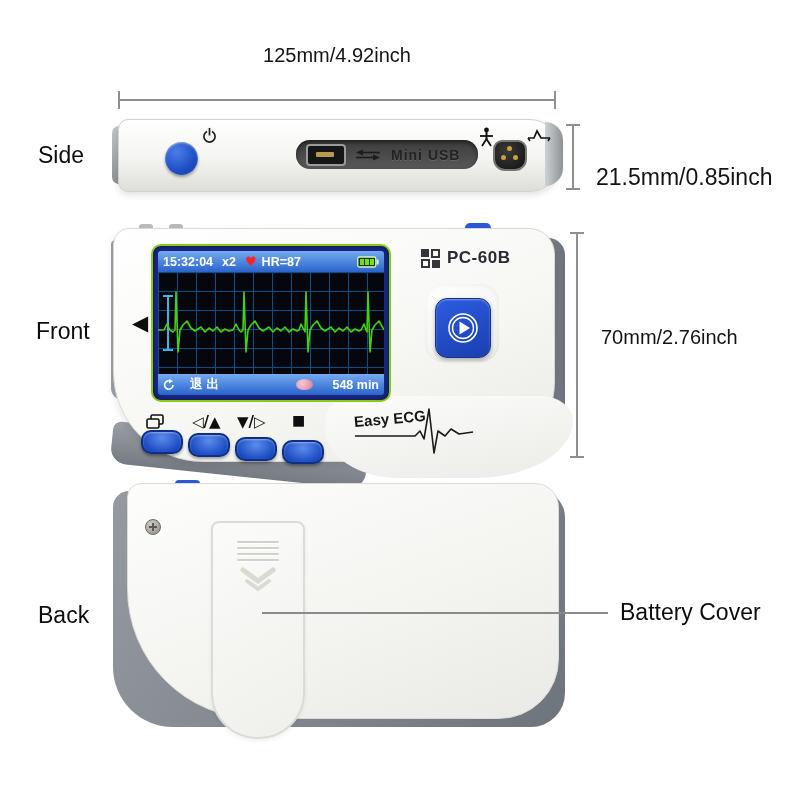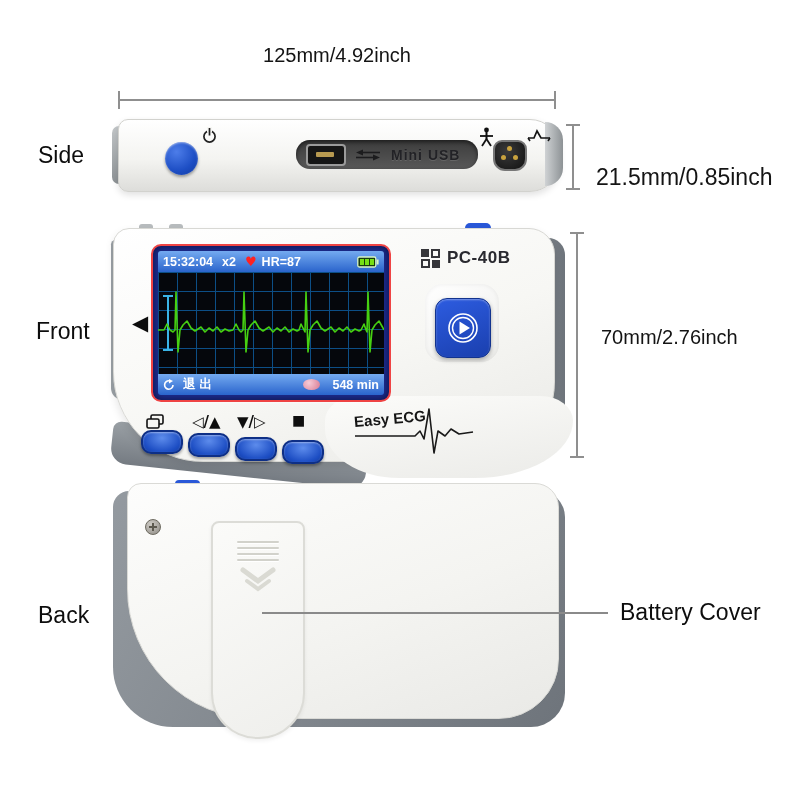--- a/index.html
+++ b/index.html
@@ -47,27 +47,27 @@
   .front-strip{left:1px;top:193px;width:256px;height:42px;z-index:1;transform:rotate(6deg);transform-origin:left top;
         background:linear-gradient(#9aa0a5,#757b82);border-radius:8px 10px 16px 16px;}
   .front-body{left:0;top:0;width:440px;height:232px;z-index:2;
         background:linear-gradient(160deg,#ffffff 0%,#f7f7f4 55%,#e9e9e6 100%);
         border:1px solid #d8d8d4;border-radius:16px 26px 80px 90px;box-shadow:0 4px 9px rgba(0,0,0,.10);}
   .front-bulge{left:212px;top:168px;width:248px;height:82px;z-index:2;
         background:linear-gradient(170deg,#fcfcfa,#ebebe8);border-radius:40px 40px 120px 90px/30px 30px 70px 60px;}
   .front-tri{left:19px;top:85px;font-size:21px;color:#0d0d0d;z-index:3;line-height:1;}
 
   .screen{left:38px;top:16px;width:240px;height:158px;z-index:4;box-sizing:border-box;
-        background:#1c2b90;border:2px solid #ef4444;border-radius:10px;padding:5px;
+        background:#1c2b90;border:2px solid #84cc16;border-radius:10px;padding:5px;
         box-shadow:inset 0 0 8px rgba(0,0,0,.6),0 1px 2px rgba(255,255,255,.6);
         display:flex;flex-direction:column;}
   .scr-bar{height:21px;flex:none;background:linear-gradient(#74aaf0,#2a64cc);display:flex;align-items:center;
         color:#fff;font-size:12.5px;font-weight:bold;padding:0 5px;}
   .scr-top{border-radius:3px 3px 0 0;gap:9px;}
-  .scr-bot{border-radius:0 0 3px 3px;gap:8px;}
+  .scr-bot{border-radius:0 0 3px 3px;gap:15px;}
   .scr-ecg{flex:1;position:relative;background:#05070c;overflow:hidden;
         background-image:linear-gradient(#0c4e86 1px,transparent 1px),linear-gradient(90deg,#0c4e86 1px,transparent 1px);
         background-size:19px 19px;}
   .heart{color:#ff2222;font-size:13px;}
   .batt{margin-left:auto;}
   .pill-ic{width:17px;height:11px;border-radius:50%;background:radial-gradient(circle at 35% 35%,#f6ccd8,#d87890);
         display:inline-block;margin-left:auto;}
   .exit-ic{width:12px;height:12px;flex:none;}
   .min-label{margin-left:4px;}
 
@@ -205,21 +205,21 @@
       </div>
     </div>
 
     <div class="abs brand">
       <svg width="19" height="19" viewBox="0 0 19 19">
         <rect x="0" y="0" width="8" height="8" fill="#36363a"></rect>
         <rect x="11" y="1" width="7" height="7" fill="none" stroke="#36363a" stroke-width="2"></rect>
         <rect x="1" y="11" width="7" height="7" fill="none" stroke="#36363a" stroke-width="2"></rect>
         <rect x="11" y="11" width="8" height="8" fill="#36363a"></rect>
       </svg>
-      <span class="brand-name">PC-40B</span>
+      <span class="brand-name">PC-60B</span>
     </div>
 
     <div class="abs playpad"></div>
     <div class="abs playbtn">
       <svg width="38" height="38" viewBox="0 0 38 38">
         <circle cx="19" cy="19" r="14" fill="none" stroke="#fff" stroke-width="1.6"></circle>
         <circle cx="19" cy="19" r="10.5" fill="none" stroke="#fff" stroke-width="1.4"></circle>
         <polygon points="15.5,12.5 26,19 15.5,25.5" fill="#fff"></polygon>
       </svg>
     </div>

